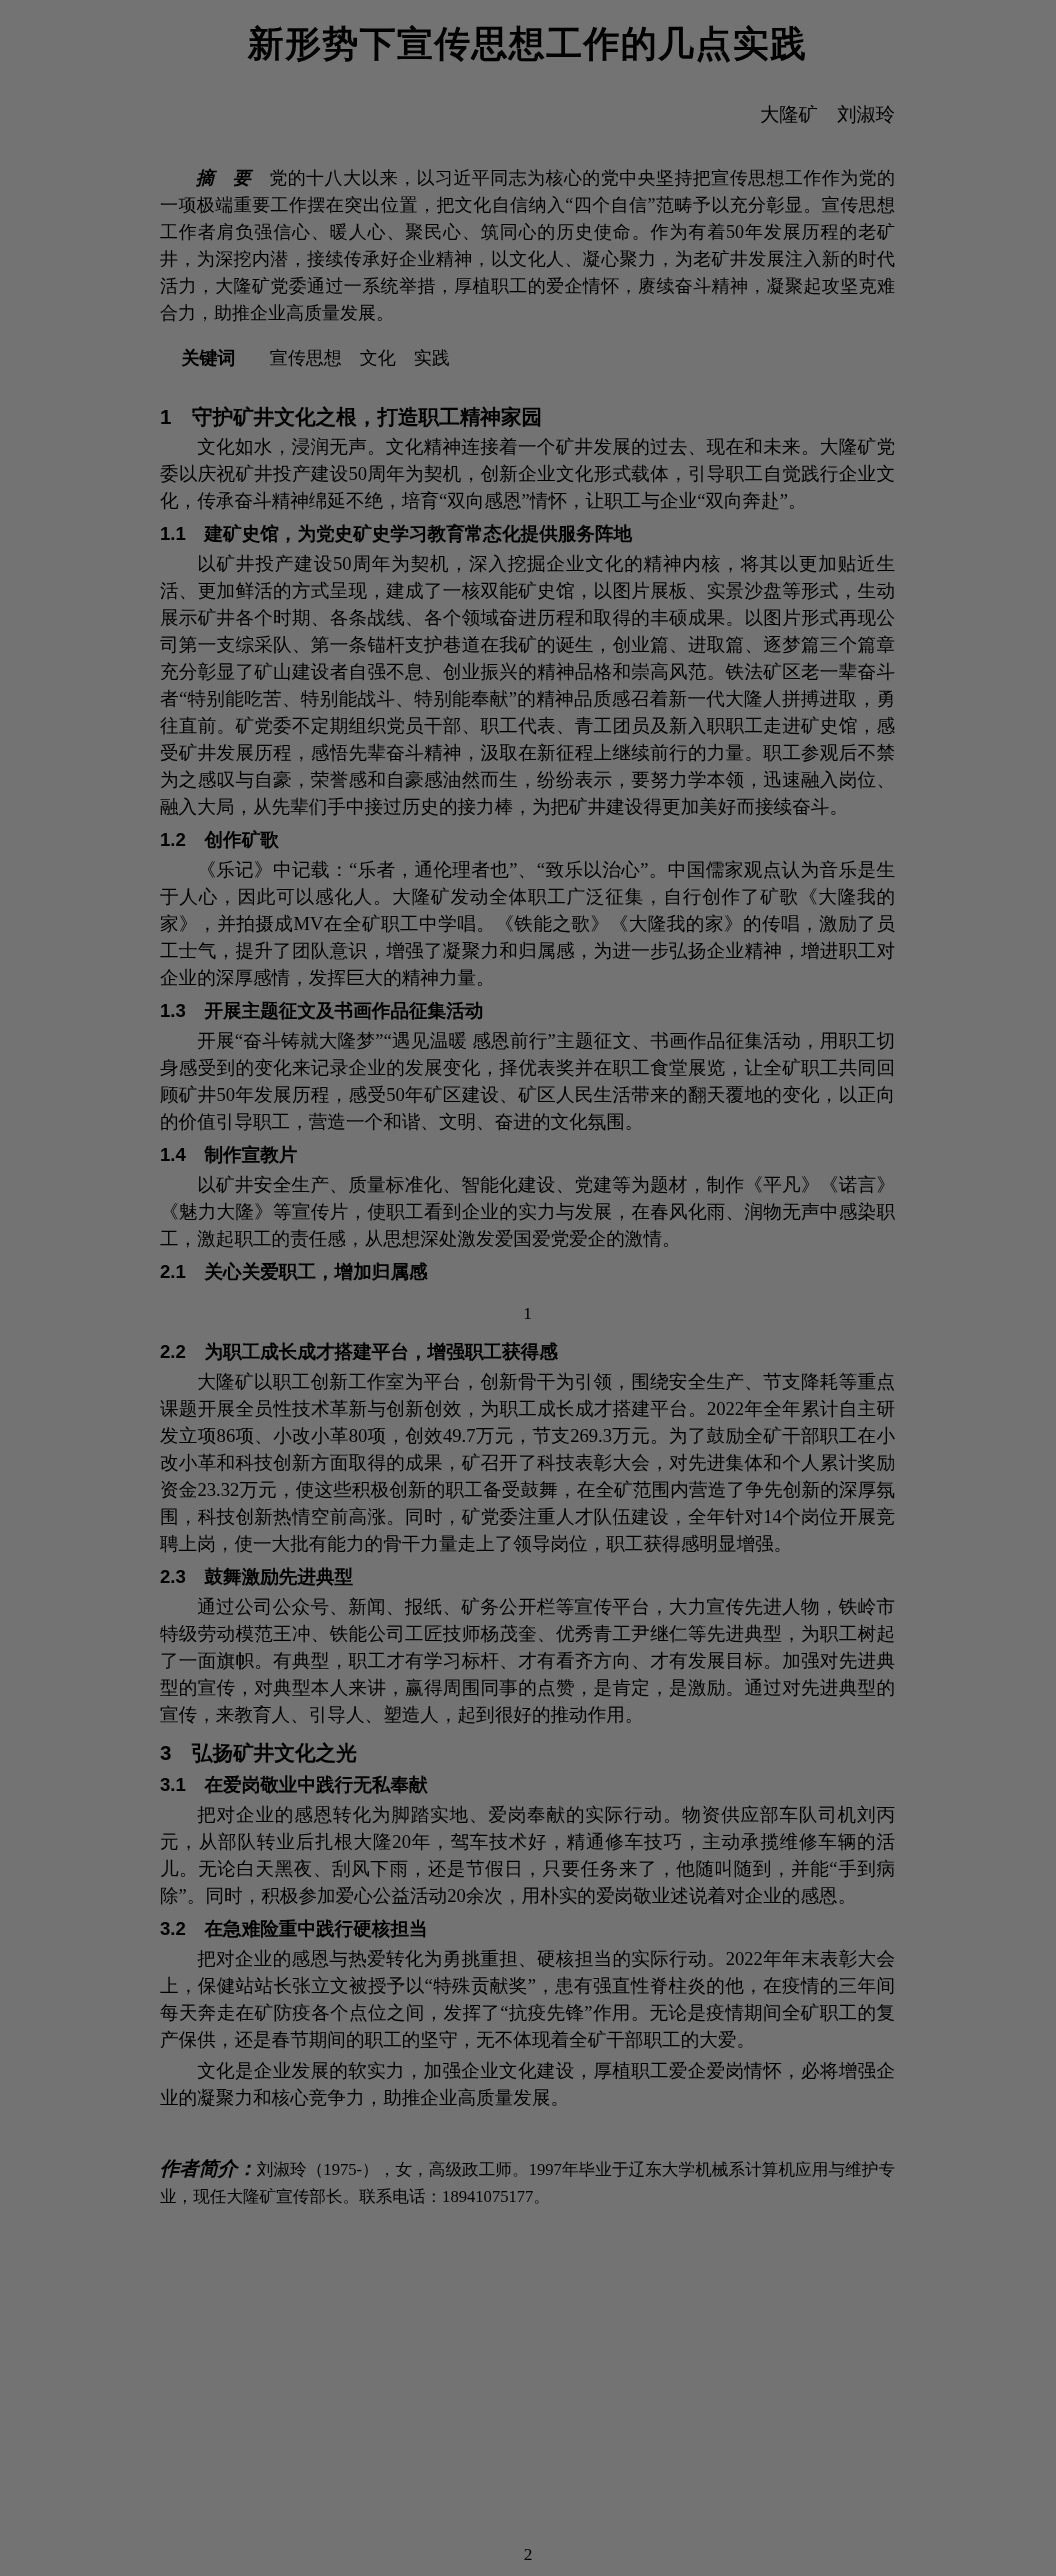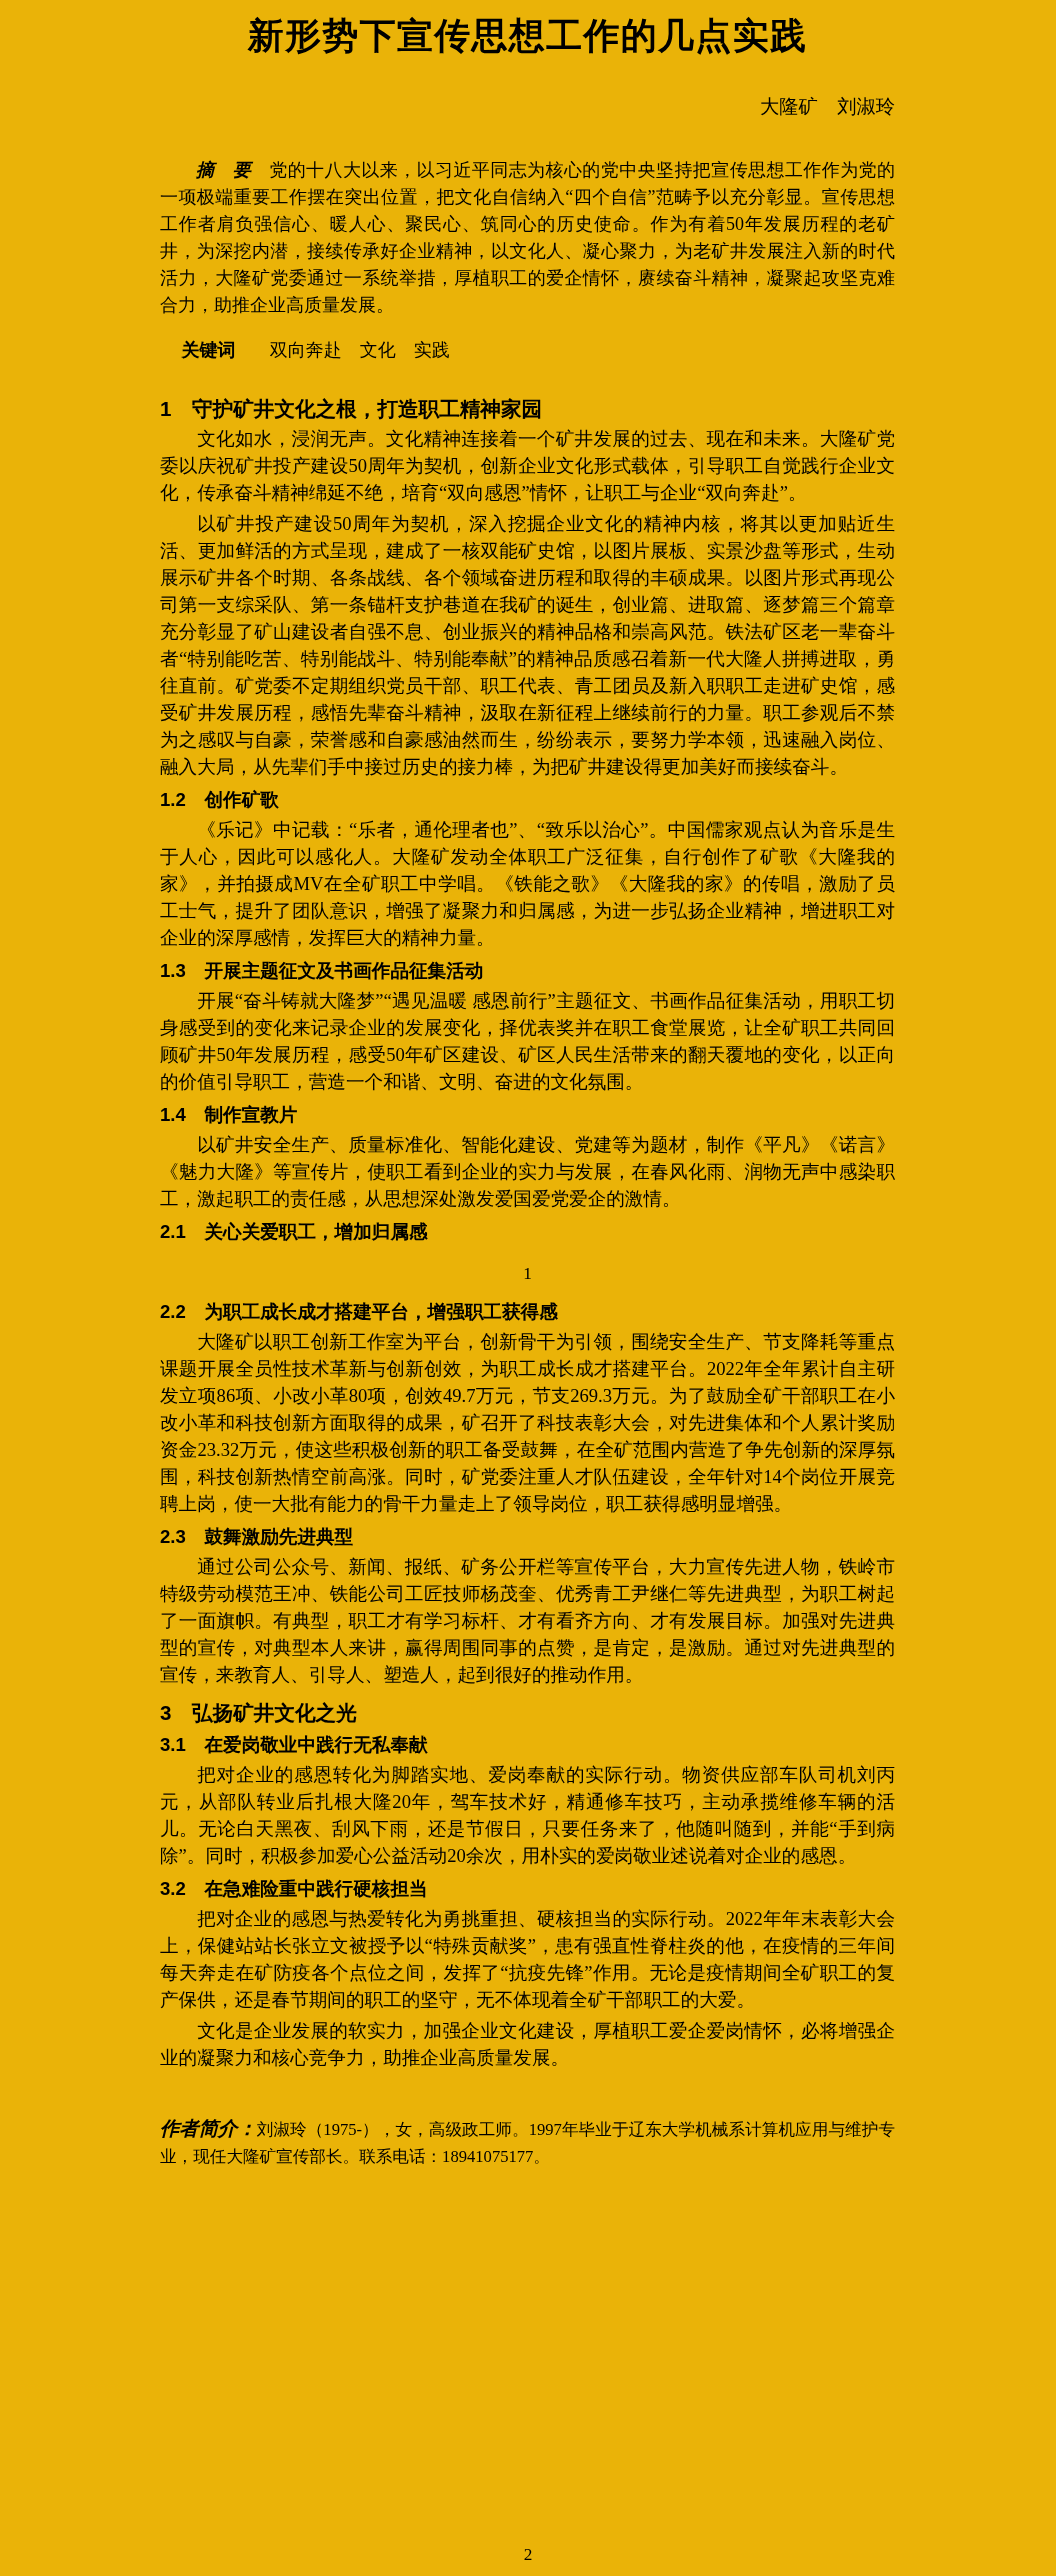--- a/index.html
+++ b/index.html
@@ -10,22 +10,22 @@
   }
   body {
     width: 1056px;
     font-family: "Liberation Serif", serif;
   }
   .page {
     box-sizing: border-box;
     width: 1056px;
     min-height: 2576px;
     position: relative;
-    padding: 11px 161px 40px 160px;
-    background: #eab308;
+    padding: 19px 161px 40px 160px;
+    background: #737373;
   }
   .doc-title {
     font-family: "Liberation Sans", sans-serif;
     font-weight: bold;
     font-size: 36px;
     line-height: 41px;
     text-align: center;
     margin: 4px 0 0 0;
     letter-spacing: 1.3px;
   }
@@ -109,25 +109,26 @@
 <body>
 
 <div class="page">
 
   <h1 class="doc-title">新形势下宣传思想工作的几点实践</h1>
 
   <div class="byline">大隆矿　刘淑玲</div>
 
   <p class="abstract"><span class="label">摘　要</span><span>党的十八大以来，以习近平同志为核心的党中央坚持把宣传思想工作作为党的一项极端重要工作摆在突出位置，把文化自信纳入“四个自信”范畴予以充分彰显。宣传思想工作者肩负强信心、暖人心、聚民心、筑同心的历史使命。作为有着50年发展历程的老矿井，为深挖内潜，接续传承好企业精神，以文化人、凝心聚力，为老矿井发展注入新的时代活力，大隆矿党委通过一系统举措，厚植职工的爱企情怀，赓续奋斗精神，凝聚起攻坚克难合力，助推企业高质量发展。</span></p>
 
-  <p class="keywords"><span class="label">关键词</span><span>双向奔赴　文化　实践</span></p>
+  <p class="keywords"><span class="label">关键词</span><span>宣传思想　文化　实践</span></p>
 
   <div class="article">
     <h2 class="h1">1　守护矿井文化之根，打造职工精神家园</h2>
     <p class="para">文化如水，浸润无声。文化精神连接着一个矿井发展的过去、现在和未来。大隆矿党委以庆祝矿井投产建设50周年为契机，创新企业文化形式载体，引导职工自觉践行企业文化，传承奋斗精神绵延不绝，培育“双向感恩”情怀，让职工与企业“双向奔赴”。</p>
+    <h3 class="h2">1.1　建矿史馆，为党史矿史学习教育常态化提供服务阵地</h3>
     <p class="para">以矿井投产建设50周年为契机，深入挖掘企业文化的精神内核，将其以更加贴近生活、更加鲜活的方式呈现，建成了一核双能矿史馆，以图片展板、实景沙盘等形式，生动展示矿井各个时期、各条战线、各个领域奋进历程和取得的丰硕成果。以图片形式再现公司第一支综采队、第一条锚杆支护巷道在我矿的诞生，创业篇、进取篇、逐梦篇三个篇章充分彰显了矿山建设者自强不息、创业振兴的精神品格和崇高风范。铁法矿区老一辈奋斗者“特别能吃苦、特别能战斗、特别能奉献”的精神品质感召着新一代大隆人拼搏进取，勇往直前。矿党委不定期组织党员干部、职工代表、青工团员及新入职职工走进矿史馆，感受矿井发展历程，感悟先辈奋斗精神，汲取在新征程上继续前行的力量。职工参观后不禁为之感叹与自豪，荣誉感和自豪感油然而生，纷纷表示，要努力学本领，迅速融入岗位、融入大局，从先辈们手中接过历史的接力棒，为把矿井建设得更加美好而接续奋斗。</p>
     <h3 class="h2">1.2　创作矿歌</h3>
     <p class="para">《乐记》中记载：“乐者，通伦理者也”、“致乐以治心”。中国儒家观点认为音乐是生于人心，因此可以感化人。大隆矿发动全体职工广泛征集，自行创作了矿歌《大隆我的家》，并拍摄成MV在全矿职工中学唱。《铁能之歌》《大隆我的家》的传唱，激励了员工士气，提升了团队意识，增强了凝聚力和归属感，为进一步弘扬企业精神，增进职工对企业的深厚感情，发挥巨大的精神力量。</p>
     <h3 class="h2">1.3　开展主题征文及书画作品征集活动</h3>
     <p class="para">开展“奋斗铸就大隆梦”“遇见温暖 感恩前行”主题征文、书画作品征集活动，用职工切身感受到的变化来记录企业的发展变化，择优表奖并在职工食堂展览，让全矿职工共同回顾矿井50年发展历程，感受50年矿区建设、矿区人民生活带来的翻天覆地的变化，以正向的价值引导职工，营造一个和谐、文明、奋进的文化氛围。</p>
     <h3 class="h2">1.4　制作宣教片</h3>
     <p class="para">以矿井安全生产、质量标准化、智能化建设、党建等为题材，制作《平凡》《诺言》《魅力大隆》等宣传片，使职工看到企业的实力与发展，在春风化雨、润物无声中感染职工，激起职工的责任感，从思想深处激发爱国爱党爱企的激情。</p>
     <h3 class="h2">2.1　关心关爱职工，增加归属感</h3>
     <div class="inline-pagenum">1</div>
     <h3 class="h2">2.2　为职工成长成才搭建平台，增强职工获得感</h3>

